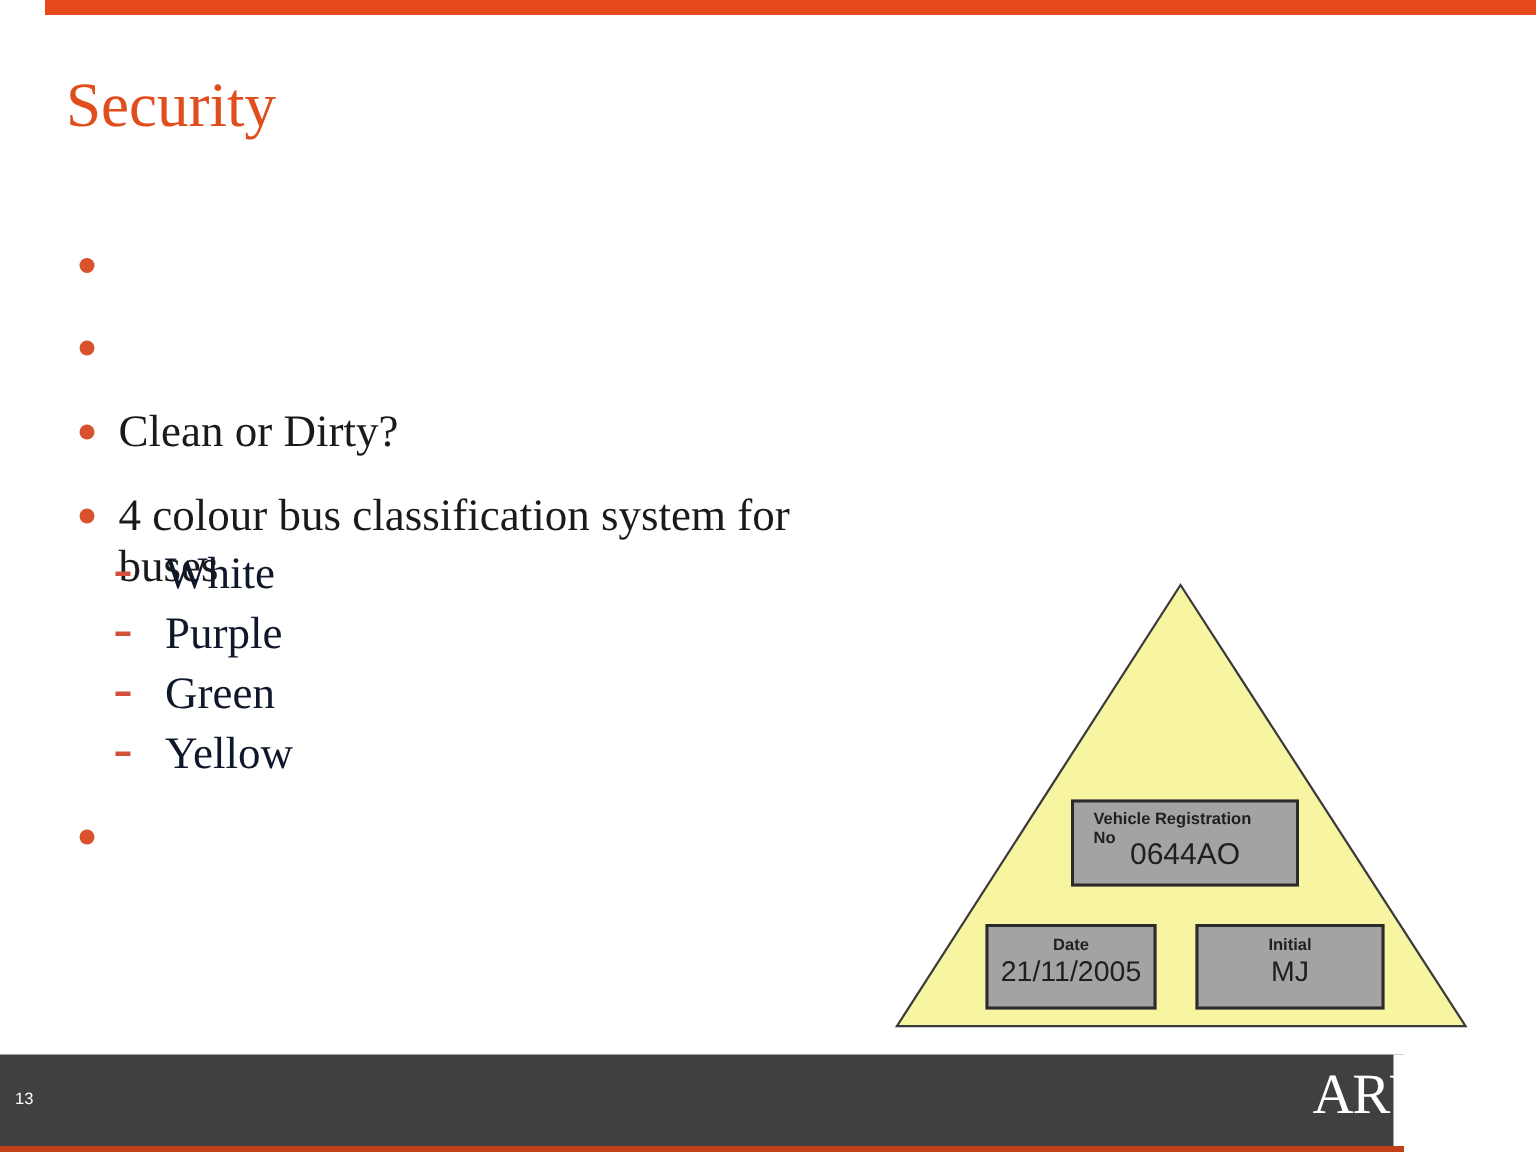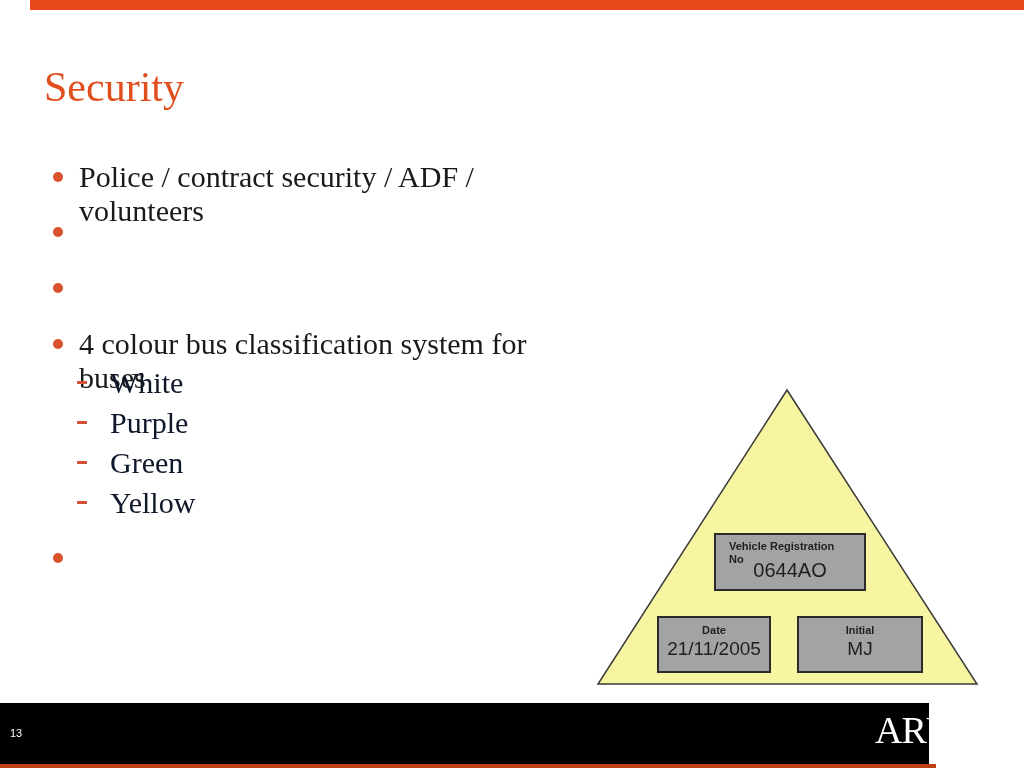--- a/index.html
+++ b/index.html
@@ -10,21 +10,20 @@
   
   .top-strip{
     position:absolute;top:0;left:30px;right:0;height:10px;
     background:#E8491B;
   }
   
   .slide-title{
     position:absolute;left:44px;top:47px;
     font-size:42px;line-height:48px;color:#E14E1E;
     font-family:"Liberation Serif",serif;
-    margin-top:16px;
   }
   
   .brow{
     position:absolute;left:79px;width:520px;
     font-size:30px;line-height:34px;color:#1a1a1a;
   }
   .brow .dot{
     position:absolute;left:-26px;top:12px;width:10px;height:10px;
     border-radius:50%;background:#D9512D;
   }
@@ -49,21 +48,21 @@
   .vr-box .val{
     text-align:center;font-size:20px;line-height:20px;margin-top:-6px;
   }
   .date-box{left:657px;top:616px;width:114px;height:57px;}
   .init-box{left:797px;top:616px;width:126px;height:57px;}
   .cbox .lbl{text-align:center;padding-top:6px;font-size:11px;line-height:13px;font-weight:bold;}
   .cbox .val{text-align:center;font-size:19px;line-height:22px;margin-top:1px;}
   
   .bottom-bar{
     position:absolute;left:0;top:703px;width:936px;height:65px;
-    background:#000000;
+    background:#404040;
   }
   .bottom-bar .page-num{
     position:absolute;left:10px;top:24px;
     font-family:"Liberation Sans",sans-serif;font-size:11px;color:#ffffff;
   }
   .bottom-bar .logo{
     position:absolute;left:875px;top:5px;
     font-family:"Liberation Serif",serif;font-size:38px;letter-spacing:-1px;
     color:#ffffff;
   }
@@ -76,27 +75,27 @@
 </style>
 </head>
 <body>
 
 <div class="top-strip"></div>
 
 <div class="slide-title">Security</div>
 
 <div class="brow" style="top:160px">
   <span class="dot"></span>
-  <span>Police / contract security / ADF / volunteers</span>
 </div>
 <div class="brow" style="top:215px">
   <span class="dot"></span>
 </div>
 <div class="brow" style="top:271px">
   <span class="dot"></span>
+  <span>Clean or Dirty?</span>
 </div>
 <div class="brow" style="top:327px">
   <span class="dot"></span>
   <span>4 colour bus classification system for buses</span>
 </div>
 
 <div class="srow" style="top:366px">
   <span class="dash"></span>
   <span>White</span>
 </div>

